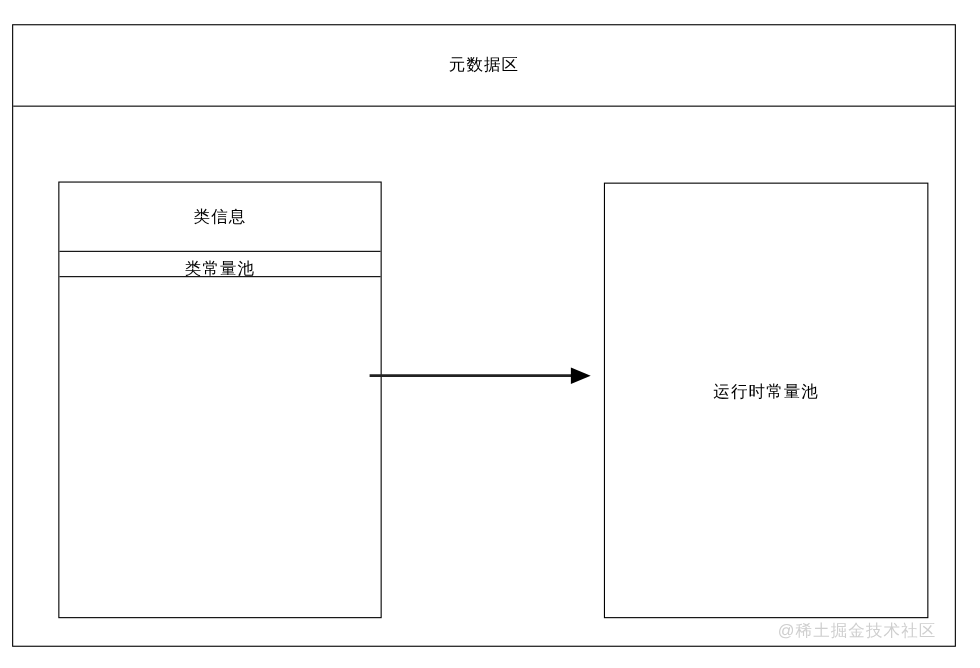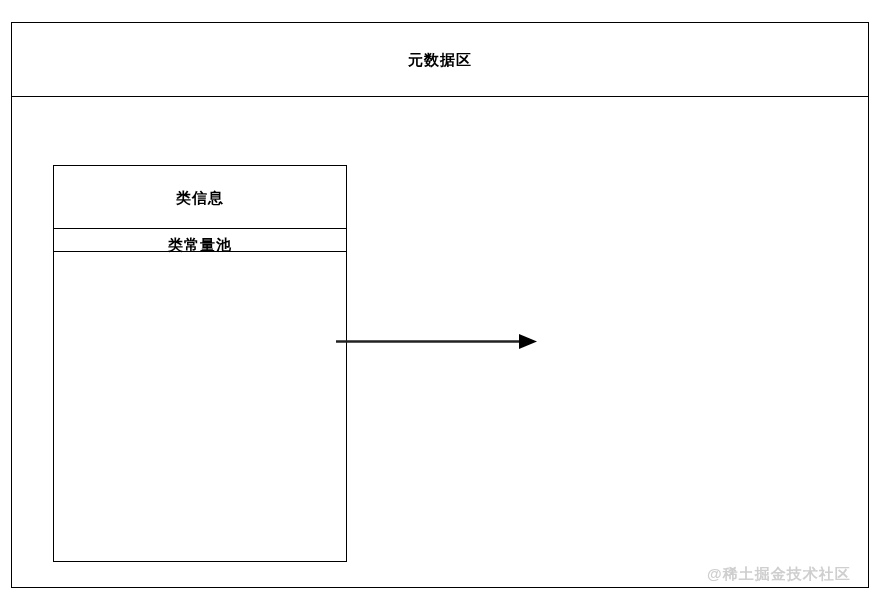--- a/index.html
+++ b/index.html
@@ -16,21 +16,20 @@
     position: relative;
   }
 
   #canvas {
     position: absolute;
     left: 0;
     top: 0;
     width: 891px;
     height: 550px;
     background: #ffffff;
-    font-weight: bold;
   }
 
   
   .outer-box {
     position: absolute;
     left: 11px;
     top: 22px;
     width: 858px;
     height: 566px;
     border: 1px solid #000000;
@@ -178,20 +177,23 @@
         <span class="left-box-header-label">类信息</span>
       </div>
       <div class="left-box-band">
         <span></span>
       </div>
       <div class="left-box-body">
         <span class="left-box-body-label">类常量池</span>
       </div>
     </div>
 
+    <div class="right-box">
+      <span class="right-box-label">运行时常量池</span>
+    </div>
 
   </div>
 
   <svg class="arrow-svg" viewBox="0 0 215 32">
     <line x1="6" y1="15.5" x2="190" y2="15.5" stroke="#222222" stroke-width="2.6"></line>
     <polygon points="189,8 207,15.5 189,23" fill="#000000"></polygon>
   </svg>
 
   <div class="watermark">@稀土掘金技术社区</div>
 

